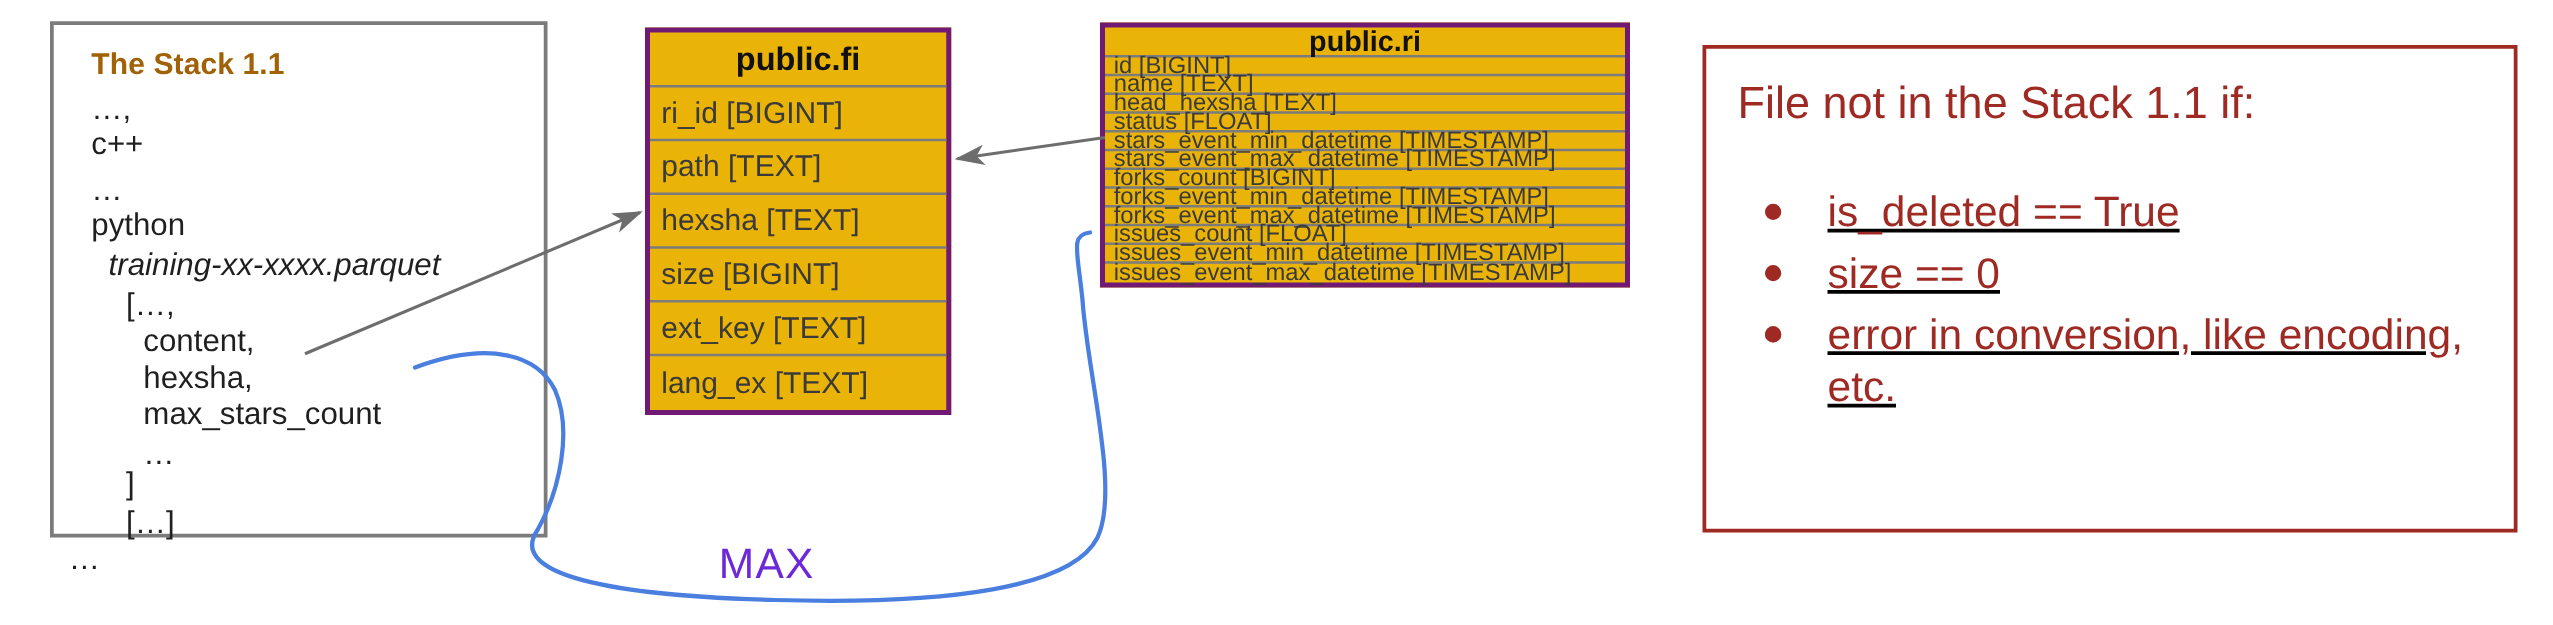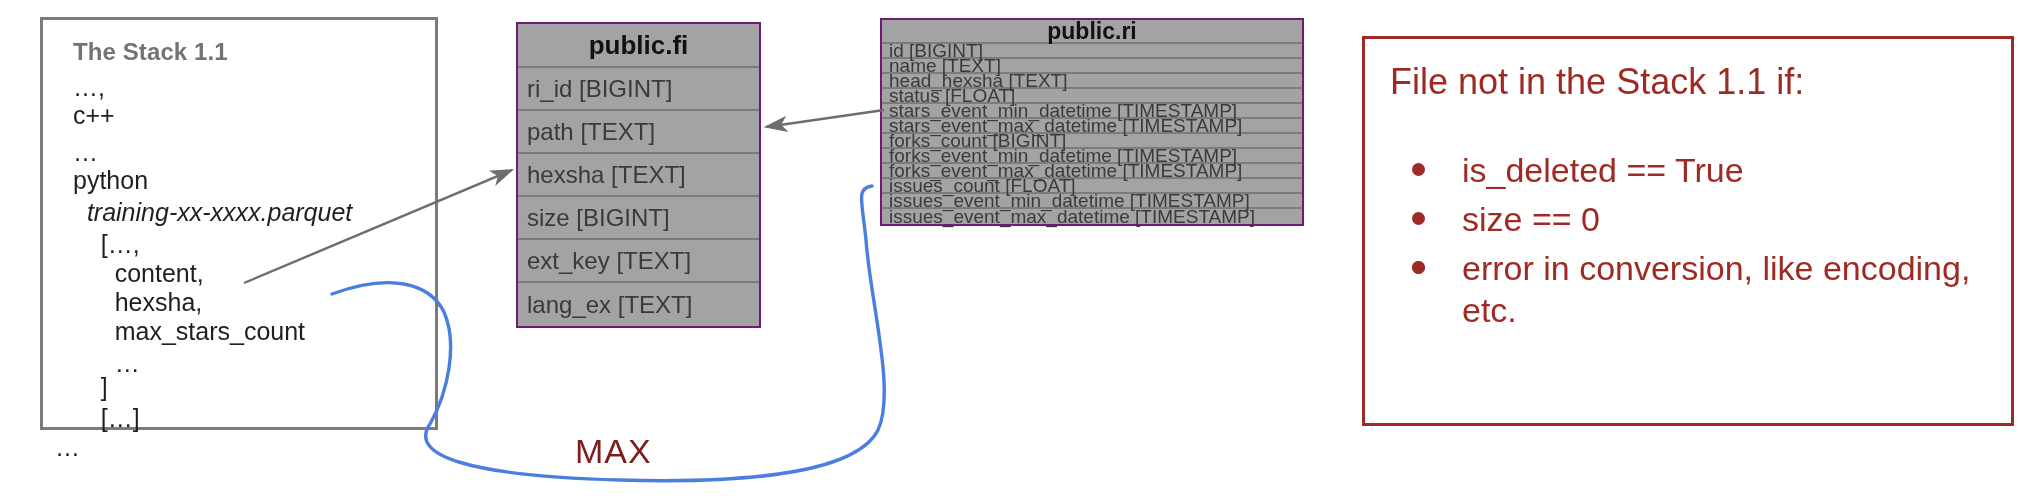--- a/index.html
+++ b/index.html
@@ -10,30 +10,30 @@
   }
   #stage{position:absolute;left:0;top:0;width:2042px;height:500px;}
 
   
   #stack-box{
     position:absolute;left:40px;top:17px;width:398px;height:413px;
     border:3px solid #7b7b7b;background:#fff;box-sizing:border-box;
   }
   #stack-title{
     position:absolute;left:30px;top:18px;
-    font-size:24px;font-weight:bold;color:#737373;letter-spacing:0.1px;
+    font-size:24px;font-weight:bold;color:#a16207;letter-spacing:0.1px;
   }
   .stack-line{
     position:absolute;color:#1f1f1f;font-size:25px;white-space:pre;line-height:1;
   }
 
   
   .er-table{
-    position:absolute;background:#a3a3a3;
-    border:2px solid #701a75;box-sizing:border-box;
+    position:absolute;background:#eab308;
+    border:4px solid #701a75;box-sizing:border-box;
   }
   .er-head{
     text-align:center;font-weight:bold;color:#111;
     border-bottom:2px solid #7c7c7c;box-sizing:border-box;
     display:flex;align-items:center;justify-content:center;
   }
   .er-row{
     border-bottom:2px solid #7c7c7c;box-sizing:border-box;
     display:flex;align-items:center;color:#3a3a3a;
   }
@@ -51,36 +51,36 @@
   #callout{
     position:absolute;left:1362px;top:36px;width:652px;height:390px;
     border:3px solid #9e2a23;background:#fff;box-sizing:border-box;
   }
   #callout-title{
     position:absolute;left:25px;top:22px;
     font-size:36px;color:#9e2a23;white-space:nowrap;
   }
   #callout-list{
     position:absolute;left:25px;top:110px;width:600px;
-    list-style:none;margin:0;padding:0;
+    list-style:none;margin:0;padding:0;text-decoration:underline;
   }
   #callout-list li{
     position:relative;padding-left:72px;margin-bottom:6px;
     font-size:34px;line-height:1.26;color:#9e2a23;
   }
   #callout-list li .bullet{
     position:absolute;left:22px;top:14px;width:13px;height:13px;
     background:#9e2a23;border-radius:50%;
   }
 
   
   #connectors{position:absolute;left:0;top:0;width:2042px;height:500px;pointer-events:none;}
   #max-label{
     position:absolute;left:575px;top:432px;
-    font-size:34px;color:#7f1d1d;letter-spacing:1px;
+    font-size:34px;color:#6d28d9;letter-spacing:1px;
   }
 </style>
 </head>
 <body>
 
 <div id="stage">
 
   <div id="stack-box">
     <div id="stack-title">The Stack 1.1</div>
 

